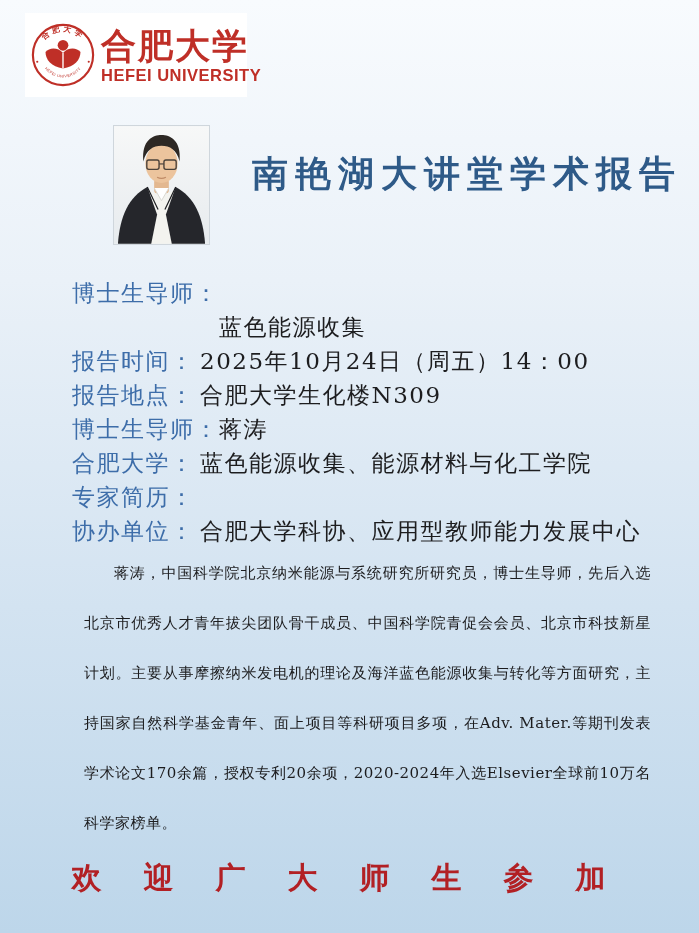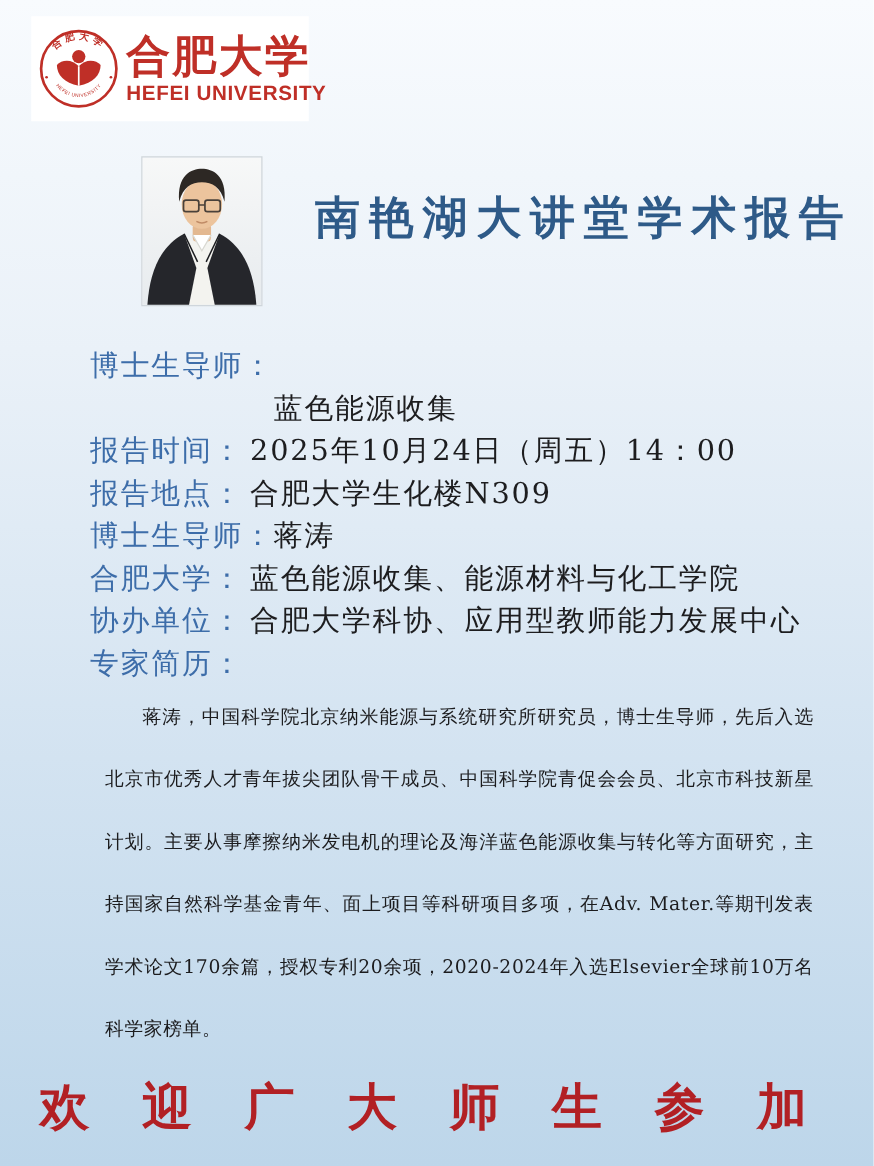--- a/index.html
+++ b/index.html
@@ -70,21 +70,21 @@
     position: absolute; left: 68px; top: 532px; width: 567px;
     margin: 16px; color: #1c1c1e;
     font-size: 15px; line-height: 50px; letter-spacing: 0.5px;
     text-align: justify; text-indent: 2em;
   }
 
   
   .footer {
     position: absolute; left: 0; right: 0; top: 858px;
     text-align: center; color: #b22024;
-    font-size: 40px; font-weight: bold;
+    font-size: 30px; font-weight: bold;
     letter-spacing: 42px; padding-left: 20px;
     white-space: nowrap;
   }
 </style>
 </head>
 <body>
 
 <div class="poster">
 
   <div class="logo-box">
@@ -157,26 +157,26 @@
     </div>
     <div class="info-row">
       <span class="info-label">博士生导师：</span>
       <span class="info-value">蒋涛</span>
     </div>
     <div class="info-row">
       <span class="info-label">合肥大学：</span>
       <span class="info-value">蓝色能源收集、能源材料与化工学院</span>
     </div>
     <div class="info-row">
+      <span class="info-label">专家简历：</span>
+      <span class="info-value"></span>
+    </div>
+    <div class="info-row">
       <span class="info-label">协办单位：</span>
       <span class="info-value">合肥大学科协、应用型教师能力发展中心</span>
-    </div>
-    <div class="info-row">
-      <span class="info-label">专家简历：</span>
-      <span class="info-value"></span>
     </div>
   </div>
 
   <p class="bio">蒋涛，中国科学院北京纳米能源与系统研究所研究员，博士生导师，先后入选北京市优秀人才青年拔尖团队骨干成员、中国科学院青促会会员、北京市科技新星计划。主要从事摩擦纳米发电机的理论及海洋蓝色能源收集与转化等方面研究，主持国家自然科学基金青年、面上项目等科研项目多项，在Adv. Mater.等期刊发表学术论文170余篇，授权专利20余项，2020-2024年入选Elsevier全球前10万名科学家榜单。</p>
 
   <div class="footer">欢迎广大师生参加</div>
 
 </div>
 
 </body></html>

